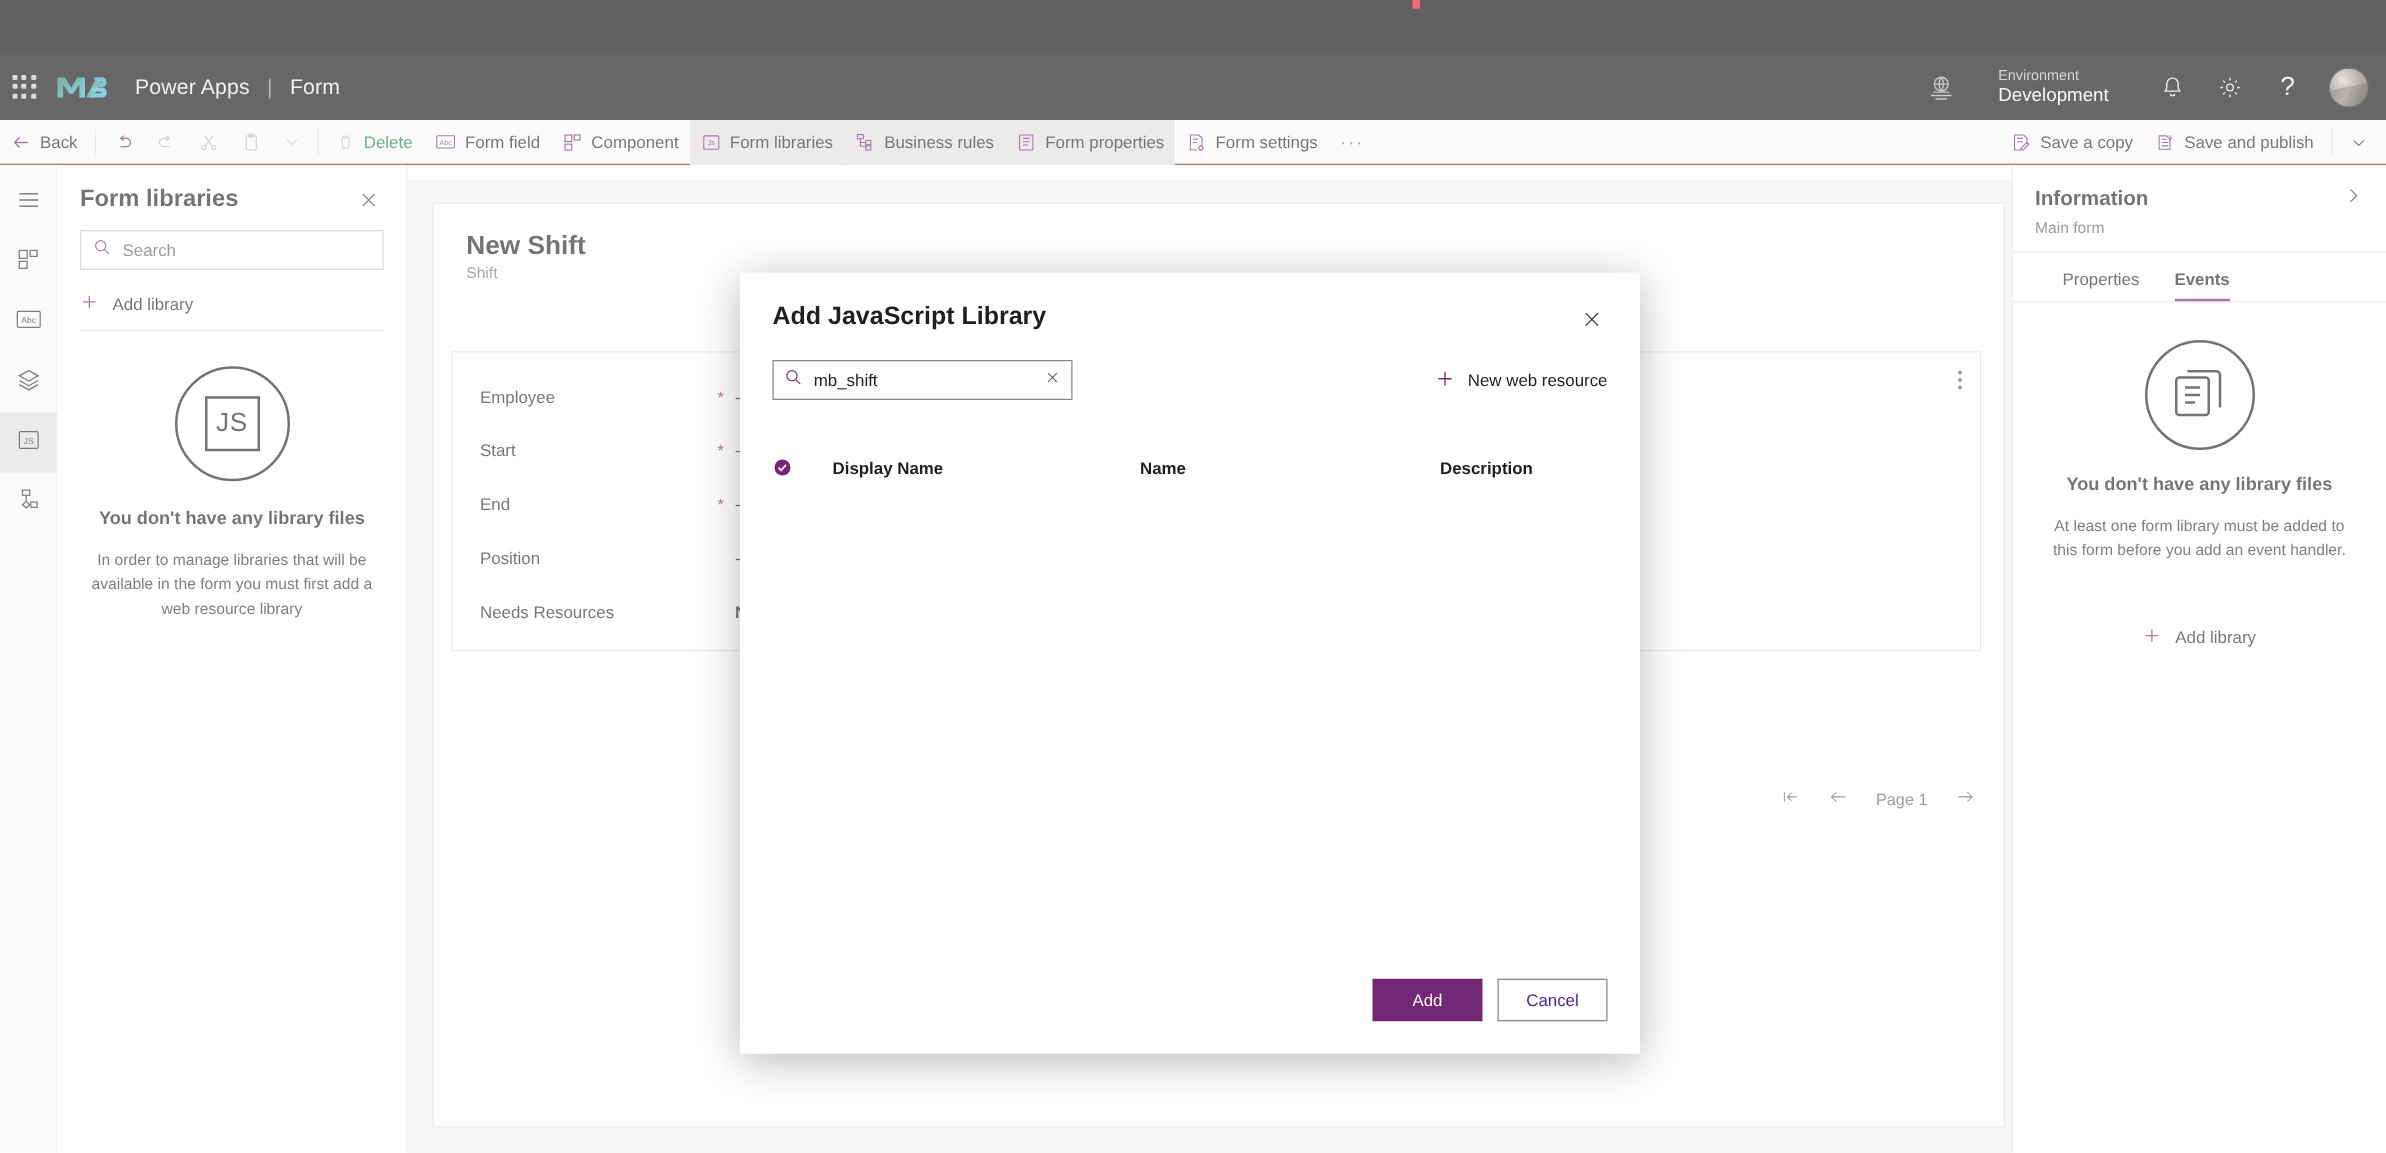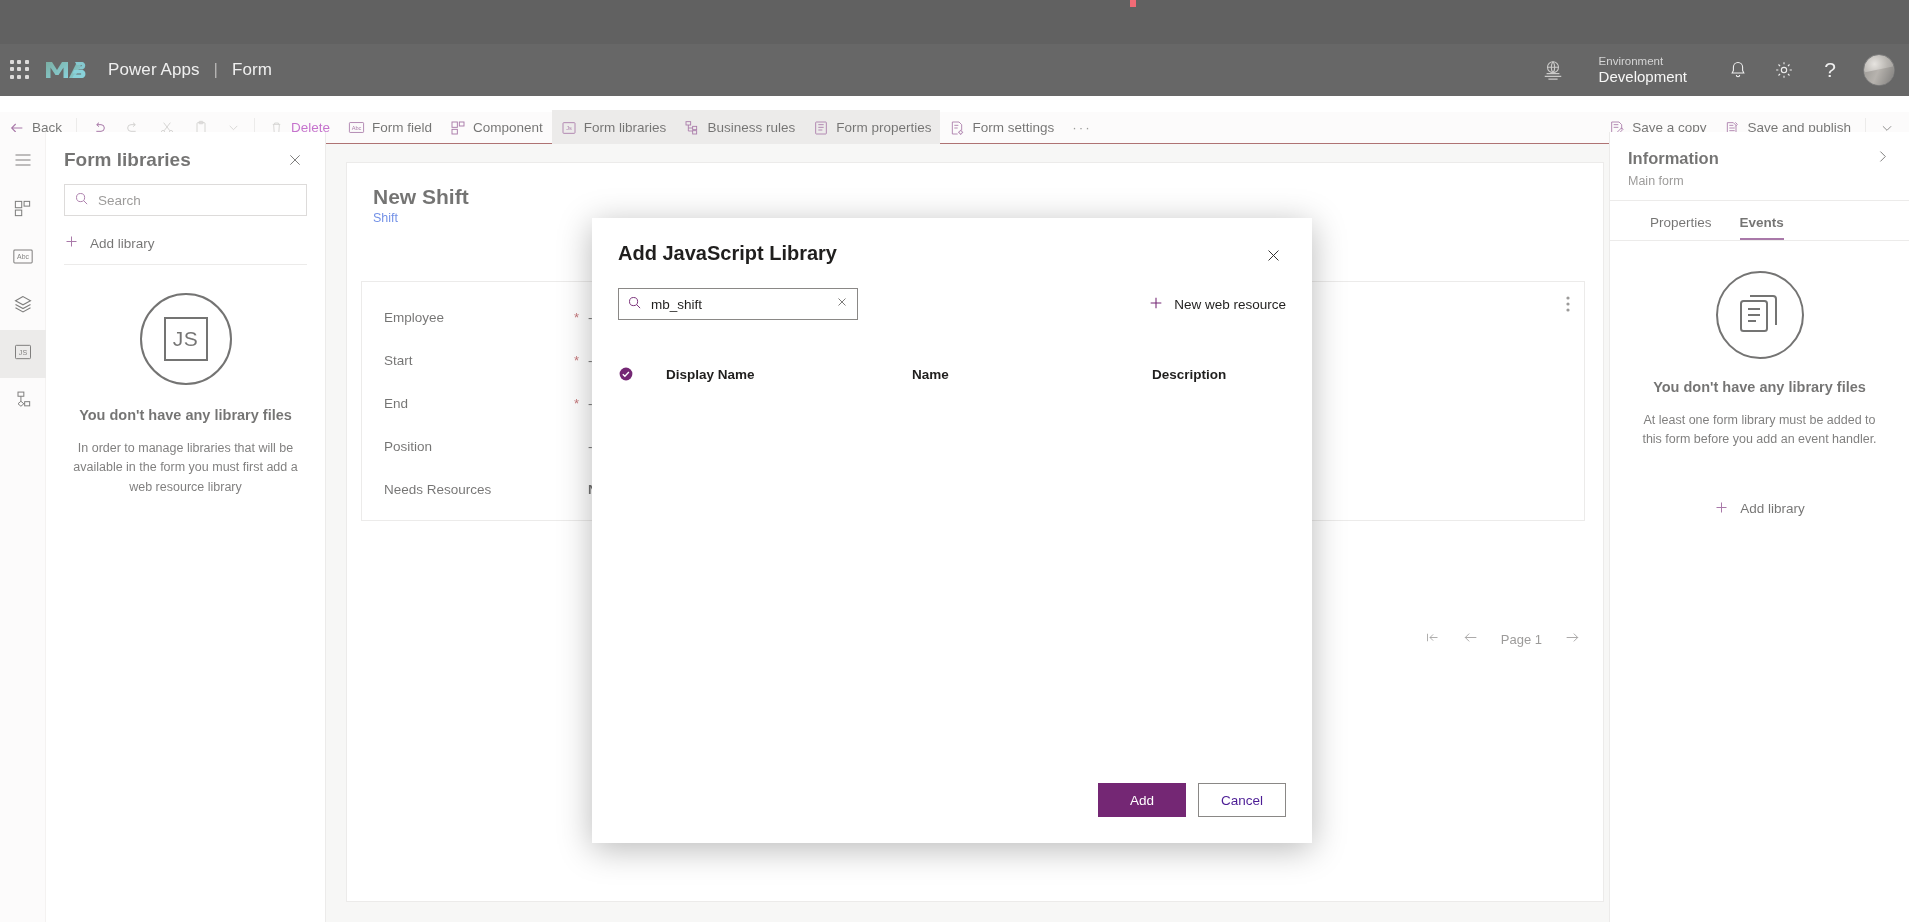--- a/index.html
+++ b/index.html
@@ -55,28 +55,28 @@
   }
   .avatar::after{
     content:""; position:absolute; left:-4px; top:14px; width:44px; height:24px;
     background: linear-gradient(125deg, #5b5751 0%, #8b857d 35%, #3c3935 70%);
     transform: rotate(-12deg);
   }
 
   
   .cmdbar {
     position: absolute; left: 0; top: 96px; width: 1909px; height: 36px;
-    background: #faf9f8; border-bottom: 5px solid #7f1d1d;
-    display: flex; align-items: center; font-size: 13.5px; color: #201f1e; margin-top: 16px;
+    background: #faf9f8; border-bottom: 1px solid #7f1d1d;
+    display: flex; align-items: center; font-size: 13.5px; color: #201f1e;
   }
   .cmd {
     display: flex; align-items: center; height: 36px; padding: 0 9px;
     cursor: pointer; white-space: nowrap; gap: 7px;
   }
-  .cmd.disabled { color: #a21caf; cursor: default; }
+  .cmd.disabled { color: #15803d; cursor: default; }
   .cmd.hl { background: #e1dfdd; }
   .cmd .gl { display:flex; align-items:center; }
   .vline { width:1px; height:20px; background:#e1dfdd; margin:0 5px; }
   .cmd-right { margin-left: auto; display: flex; align-items: center; padding-right: 6px; }
 
   
   .rail {
     position: absolute; left: 0; top: 132px; width: 46px; height: 790px;
     background: #faf9f8; border-right: 1px solid #edebe9;
     display: flex; flex-direction: column; align-items: center; padding-top: 6px;
@@ -125,21 +125,21 @@
   
   .canvas {
     position:absolute; left: 326px; top: 144px; width: 1283px; height: 790px;
     background:#f3f2f1; padding: 18px 20px;
   }
   .formcard {
     width: 1258px; height: 740px; background: #fff; border: 1px solid #e1dfdd;
     padding: 22px 26px; position:relative;
   }
   .rec-title { font-size: 21px; font-weight: 600; color:#201f1e; }
-  .rec-sub { font-size: 12.5px; color:#1d4ed8; margin-top: 2px; }
+  .rec-sub { font-size: 12.5px; color:#737373; margin-top: 2px; }
   .tabs { display:flex; align-items:center; gap: 26px; margin-top: 22px; }
   .tab { font-size: 15px; color:#4d7c0f; cursor:pointer; padding-bottom: 4px; display:flex; align-items:center; gap:7px;margin-top:40px;}
   .tab.active { font-weight: 700; }
   .section {
     position:absolute; left: 14px; top: 118px; width: 1224px; height: 240px;
     border: 1px solid #e1dfdd; background: #fff; padding: 14px 22px;
   }
   .sec-menu { position:absolute; right: 14px; top: 14px; color:#605e5c; cursor:pointer; font-size: 16px; }
   .frow { display:flex; align-items:center; height: 43px; font-size: 13.5px; color:#201f1e; }
   .flabel { width: 190px; color:#201f1e; }

